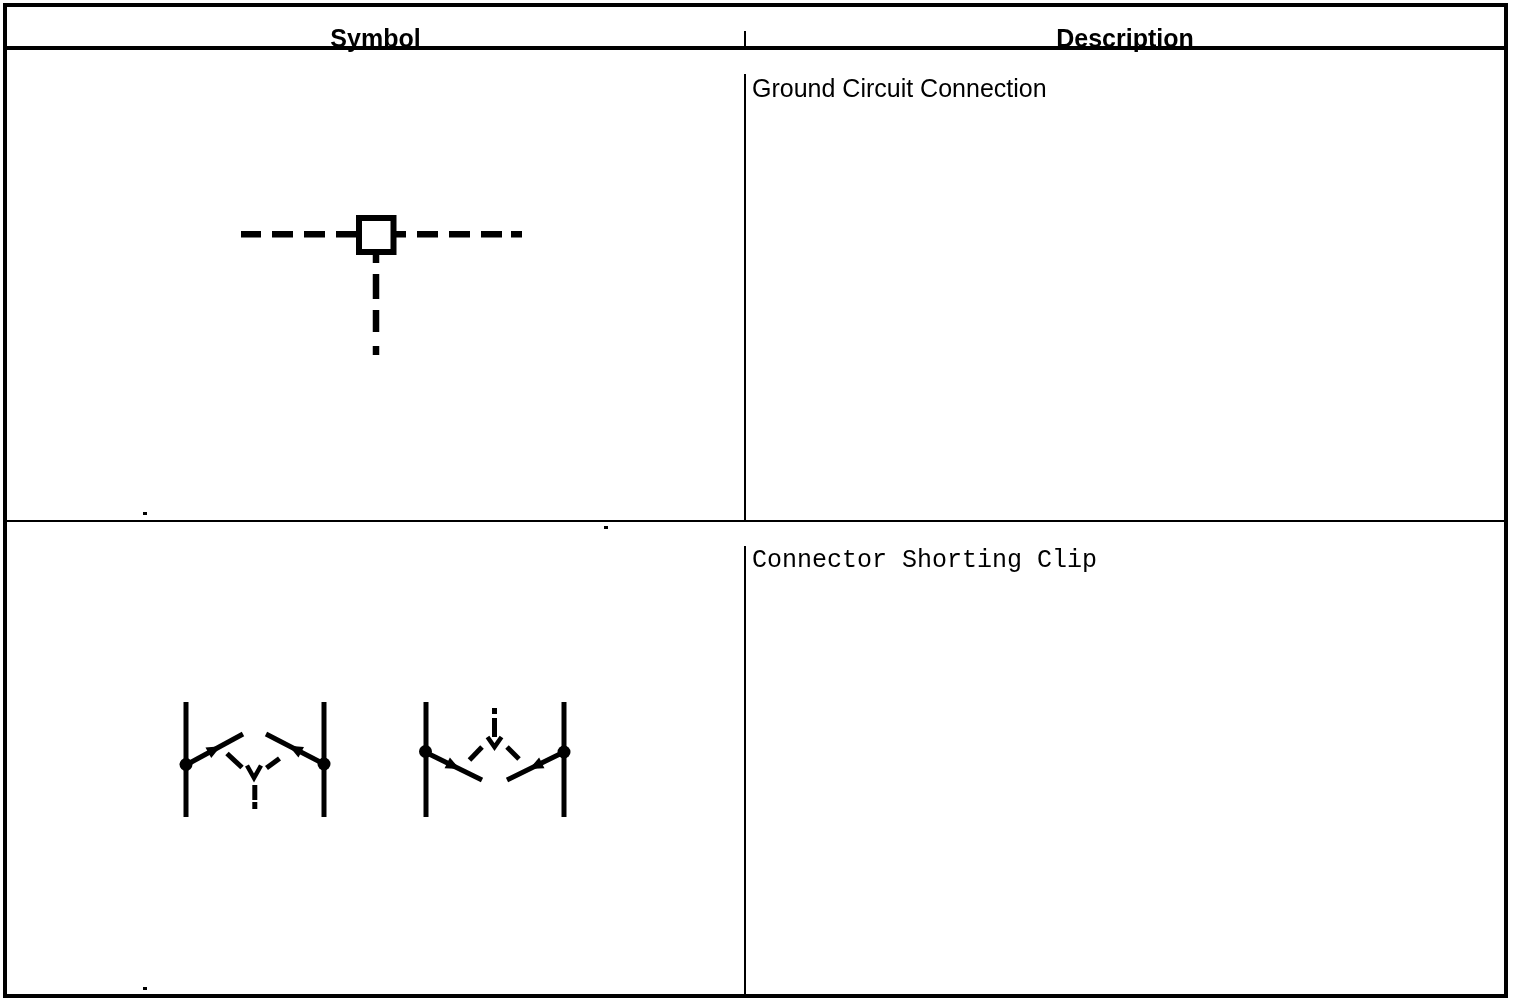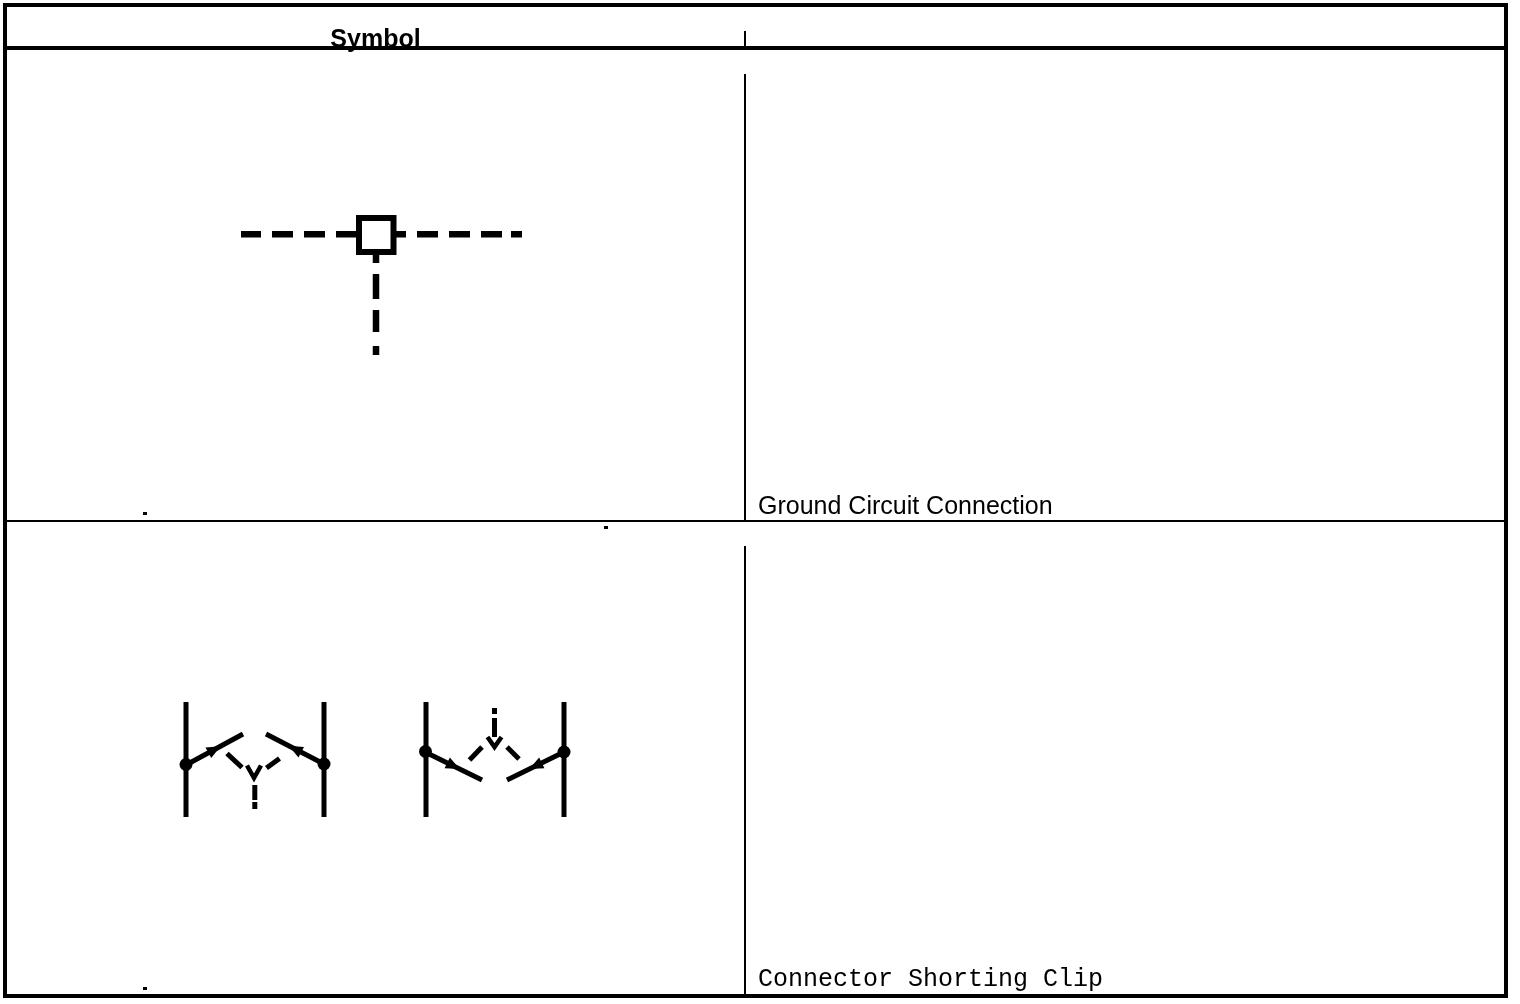--- a/index.html
+++ b/index.html
@@ -23,21 +23,21 @@
     display: flex;
     flex-direction: column;
     background: var(--bg);
   }
   .row { display: flex; box-sizing: border-box; }
   .header-row { height: 43px; border-bottom: 4px solid var(--line); }
   .body-row-1 { height: 472px; border-bottom: 2px solid var(--line); }
   .body-row-2 { flex: 1; font-family: Liberation Mono, monospace; }
   .cell { box-sizing: border-box; margin-top: 24px; }
   .sym-col { width: 739px; border-right: 2px solid var(--line); }
-  .desc-col { flex: 1; display: flex; align-items: flex-end; padding-left: 12px; }
+  .desc-col { flex: 1; display: flex; align-items: flex-start; padding-left: 6px; }
   .header-cell {
     display: flex; align-items: center; justify-content: center;
     font-weight: bold; font-size: 25px;
     padding-left: 0;
   }
   .desc-text { font-size: 25px; letter-spacing: 0px; }
   .symbol-svg { position: absolute; }
   .svg-ground { left: 230px; top: 205px; }
   .svg-clip { left: 170px; top: 690px; }
   .symbol-svg path, .symbol-svg line, .symbol-svg polyline {
@@ -54,20 +54,23 @@
 </head>
 <body>
 
 <div class="page">
 
   <div class="table-frame">
 
     <div class="row header-row">
       <div class="cell sym-col header-cell">
         <span>Symbol</span>
+      </div>
+      <div class="cell desc-col header-cell">
+        <span>Description</span>
       </div>
     </div>
 
     <div class="row body-row-1">
       <div class="cell sym-col"></div>
       <div class="cell desc-col">
         <span class="desc-text">Ground Circuit Connection</span>
       </div>
     </div>
 

